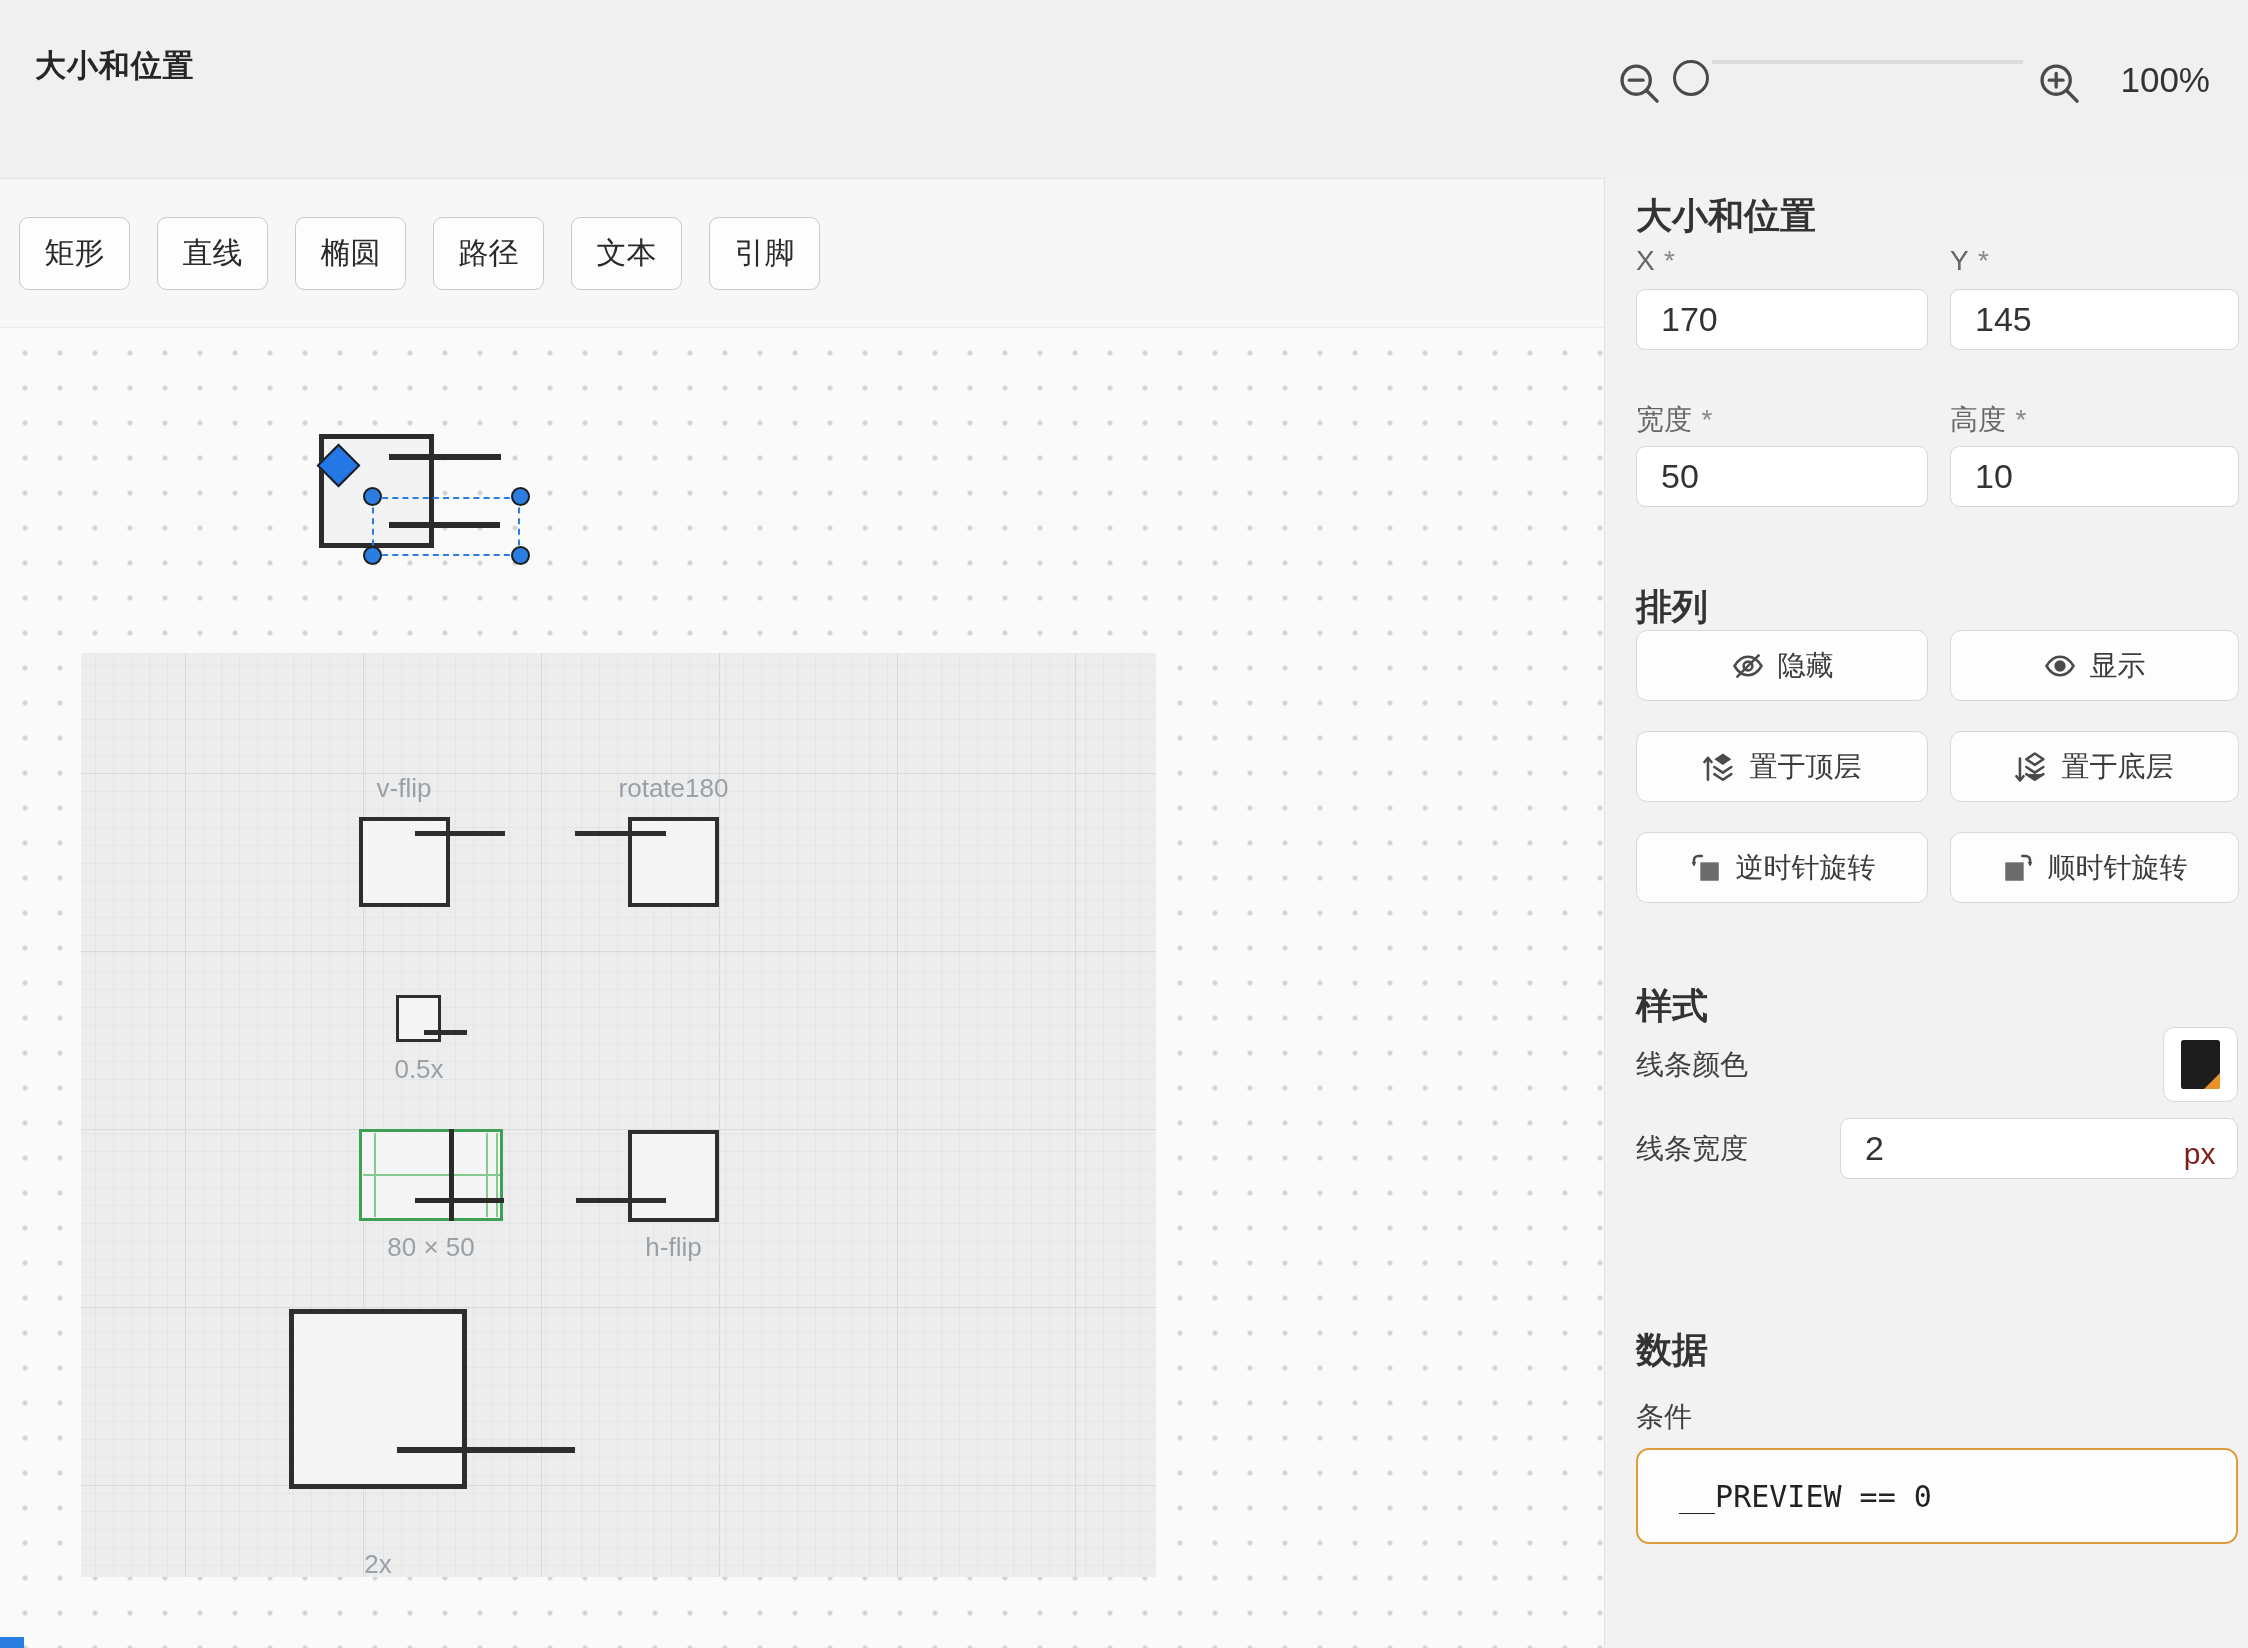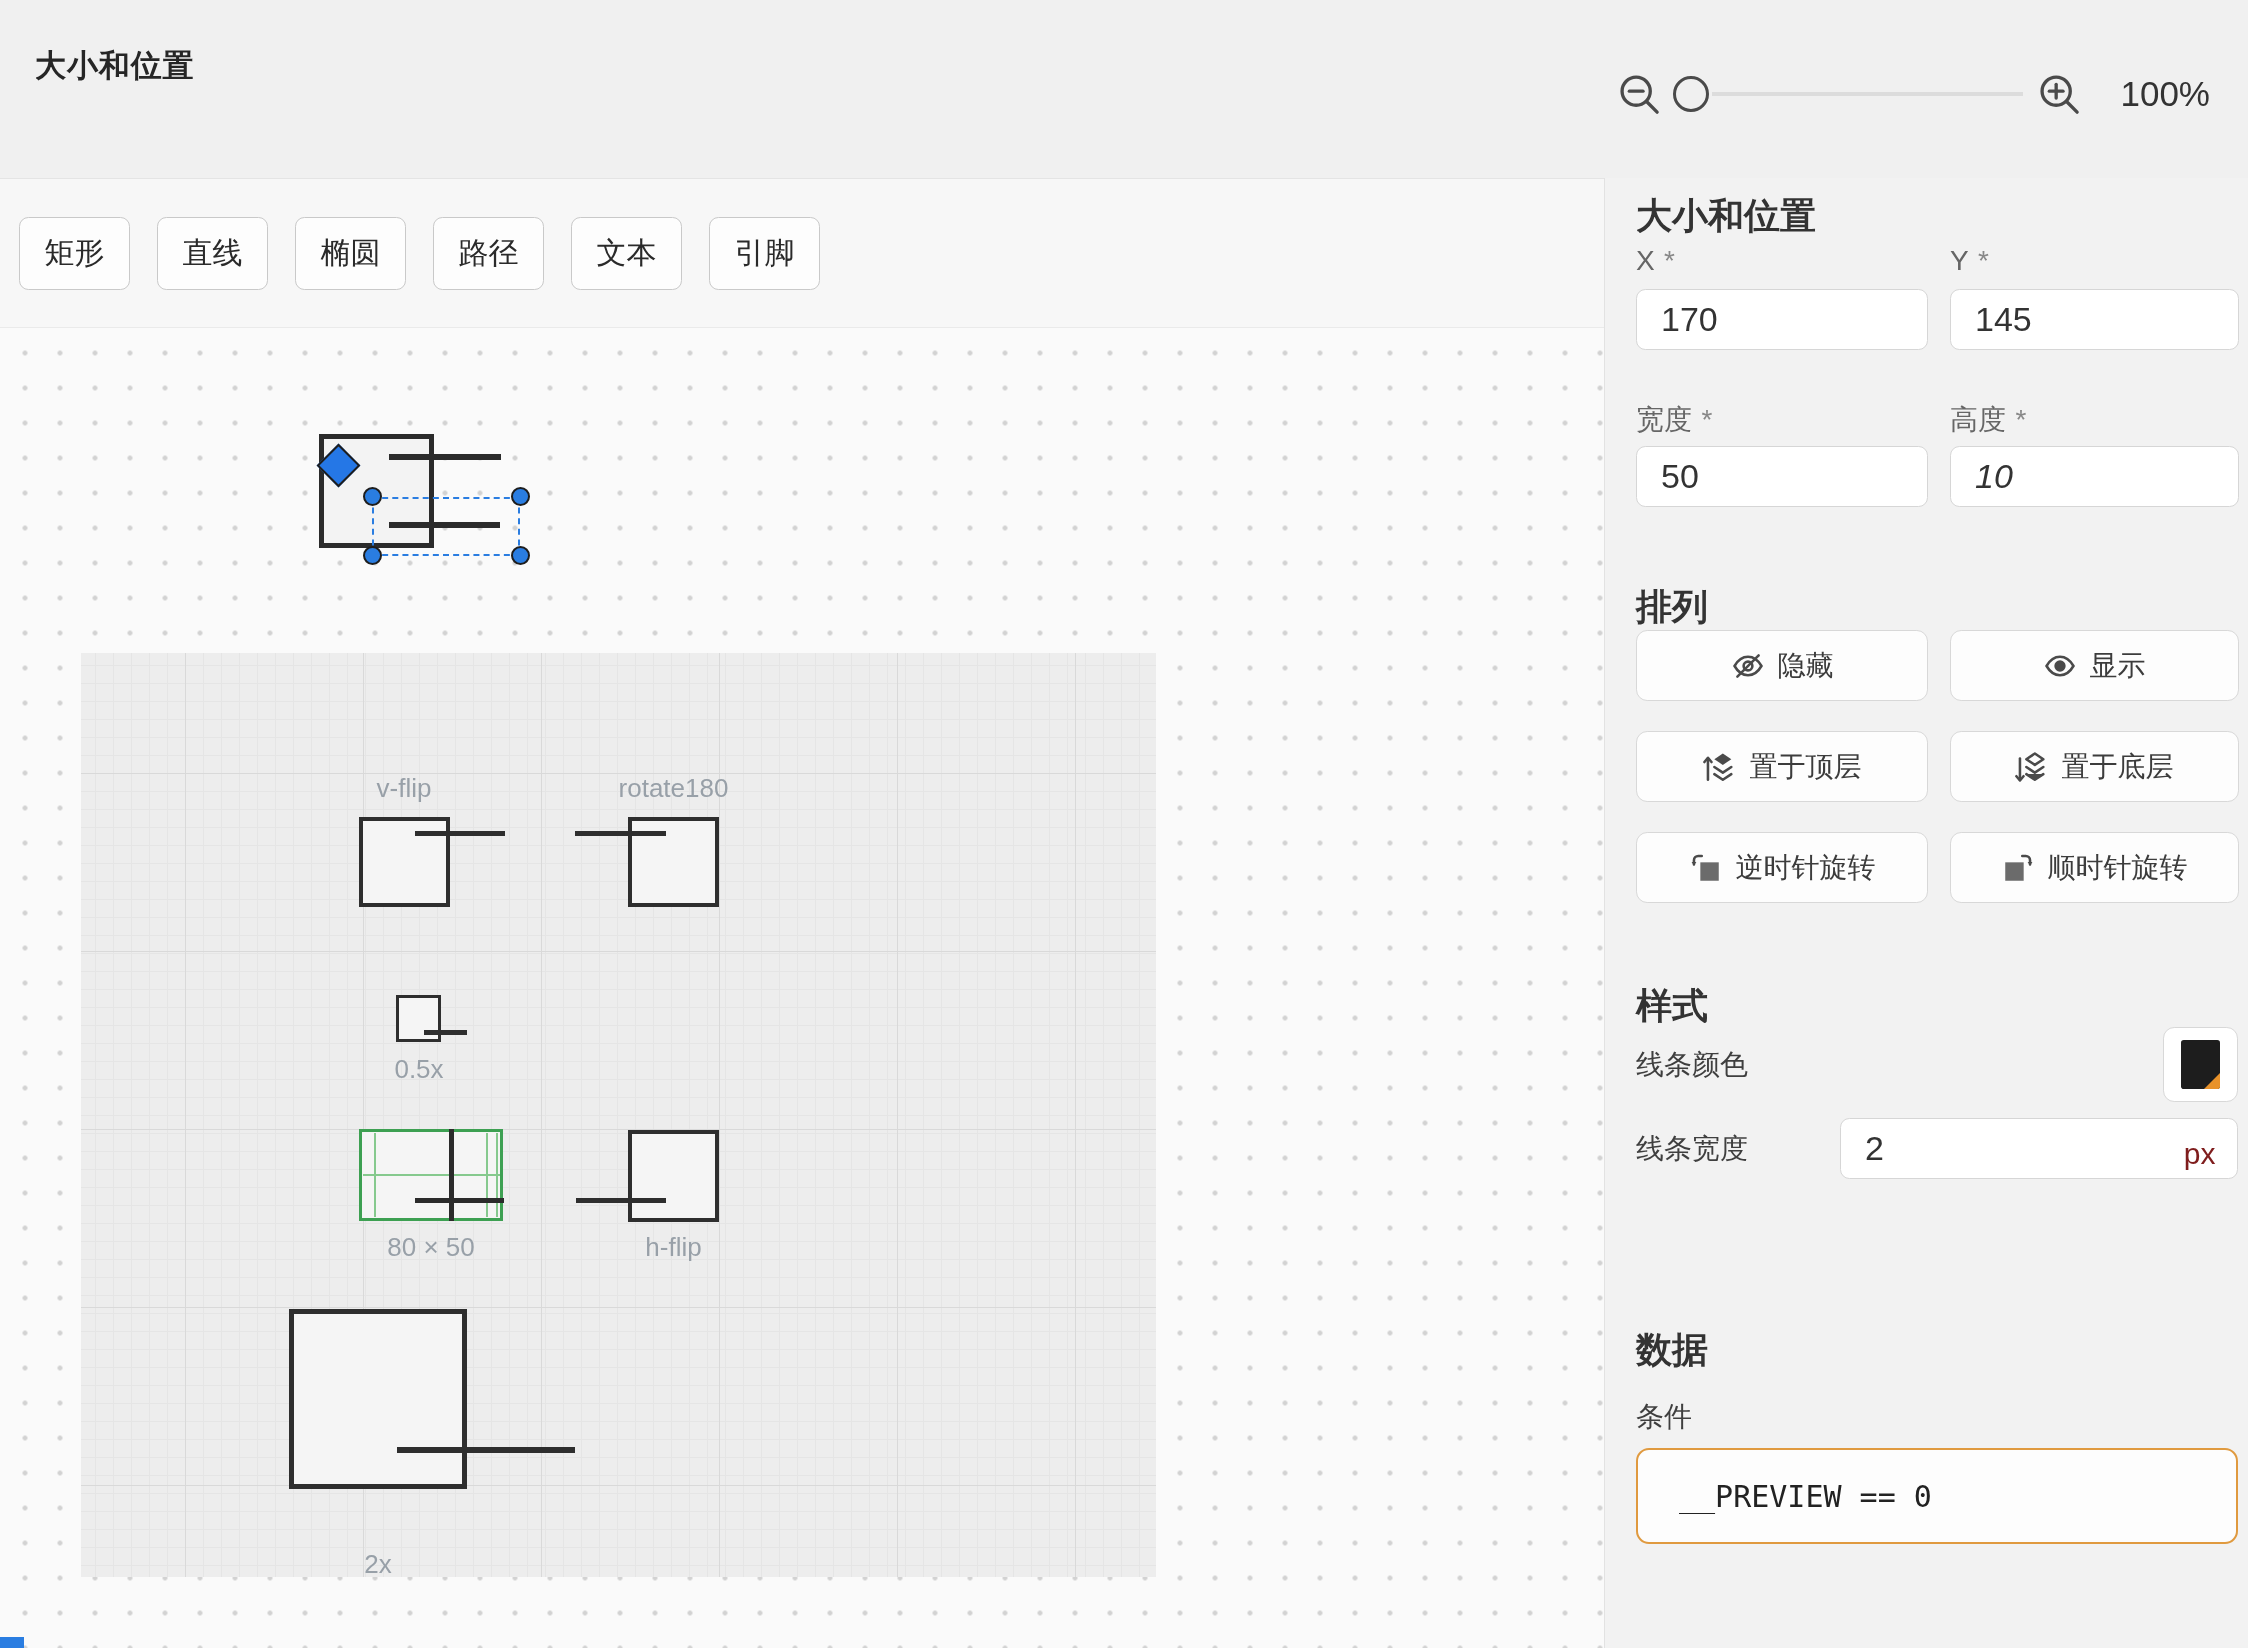--- a/index.html
+++ b/index.html
@@ -3,21 +3,21 @@
 <meta charset="utf-8">
 <style>
   * { margin:0; padding:0; box-sizing:border-box; }
   html,body { width:2249px; height:1649px; overflow:hidden;
     font-family:"Liberation Sans","DejaVu Sans",sans-serif; background:#f1f1f1; }
   .stage { position:relative; width:2249px; height:1649px; }
 
   
   .topbar { position:absolute; left:0; top:0; width:2249px; height:178px; background:#f0f0f0; }
   .app-title { position:absolute; left:35px; top:45px; font-size:31px; font-weight:600; color:#262626; letter-spacing:0.9px; }
-  .zoomctrl { position:absolute; right:39px; top:68px; height:52px; display:flex; align-items:center; }
+  .zoomctrl { position:absolute; right:39px; top:60px; height:52px; display:flex; align-items:flex-start; }
   .zoomctrl .mag { width:47px; height:47px; }
   .slider-handle { width:36px; height:36px; border:3.7px solid #4a4a4a; border-radius:50%; background:transparent; margin-left:9.4px; }
   .slider-track { width:311px; height:3.7px; background:#dcdcdc; margin-left:3.7px; }
   .zoom-label { font-size:35px; color:#333; margin-left:37px; }
   .zoomctrl .plusmag { margin-left:13px; }
 
   
   .toolbar { position:absolute; left:0; top:178px; width:1604px; height:150px; background:#f7f7f7;
     border-top:1.9px solid #e4e4e4; border-bottom:1.9px solid #eaeaea;
     display:flex; align-items:center; padding-left:19px; gap:27px; }
@@ -187,21 +187,21 @@
       <input class="txt-input col-l" style="top: 111px;" value="170">
       <input class="txt-input col-r" style="top: 111px;" value="145">
 
       <div class="fld-label col-l" style="top:223px;">
         <span>宽度</span><span class="req">*</span>
       </div>
       <div class="fld-label col-r" style="top:223px;">
         <span>高度</span><span class="req">*</span>
       </div>
       <input class="txt-input col-l" style="top: 268px;" value="50">
-      <input class="txt-input col-r" style="top: 268px; font-style: italic;" value="10">
+      <input class="txt-input col-r" style="top: 268px;" value="10">
 
       <div class="sec-title" style="top:405px;">排列</div>
 
       <div class="arr-grid">
         <button class="arr-btn">
           <svg viewBox="0 0 24 24" fill="none" stroke="#4a4a4a" stroke-width="1.8" stroke-linecap="round">
             <path d="M2.5 12c2.4-4.2 5.8-6.5 9.5-6.5s7.1 2.3 9.5 6.5c-2.4 4.2-5.8 6.5-9.5 6.5S4.9 16.2 2.5 12z"></path>
             <circle cx="12" cy="12" r="3.1"></circle>
               <line x1="4.5" y1="19.5" x2="19.5" y2="4.5"></line>
           </svg>

